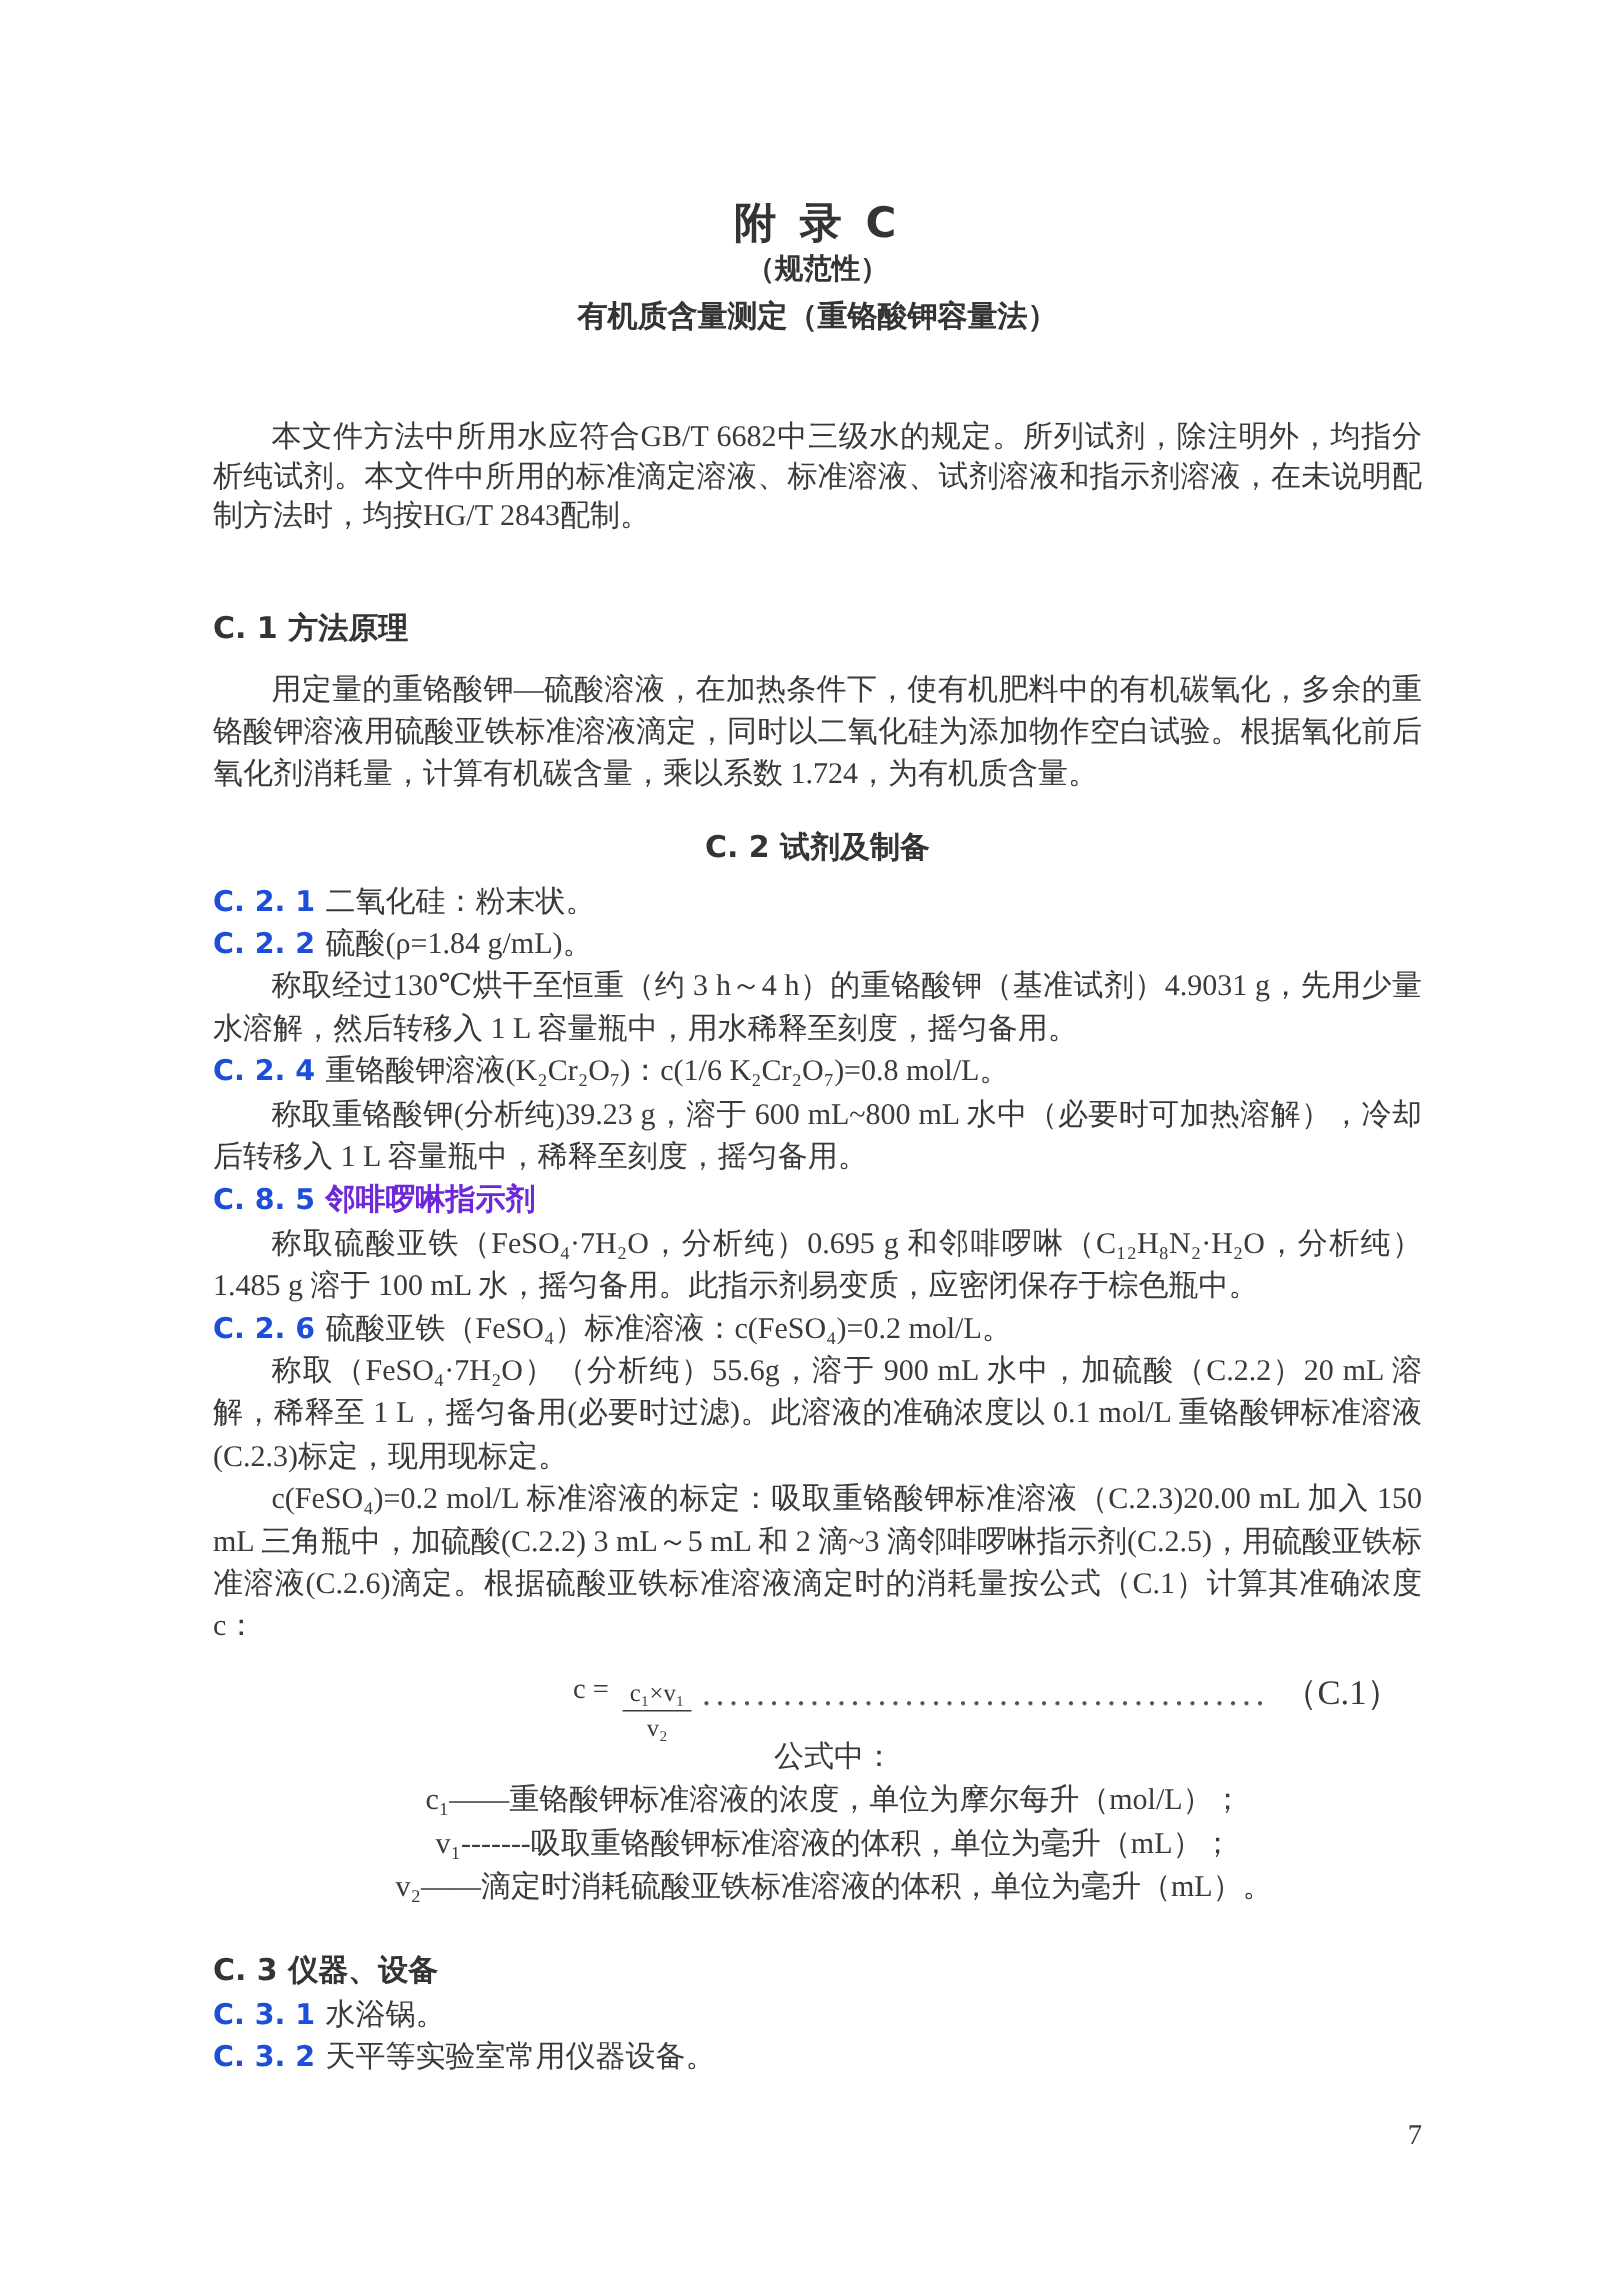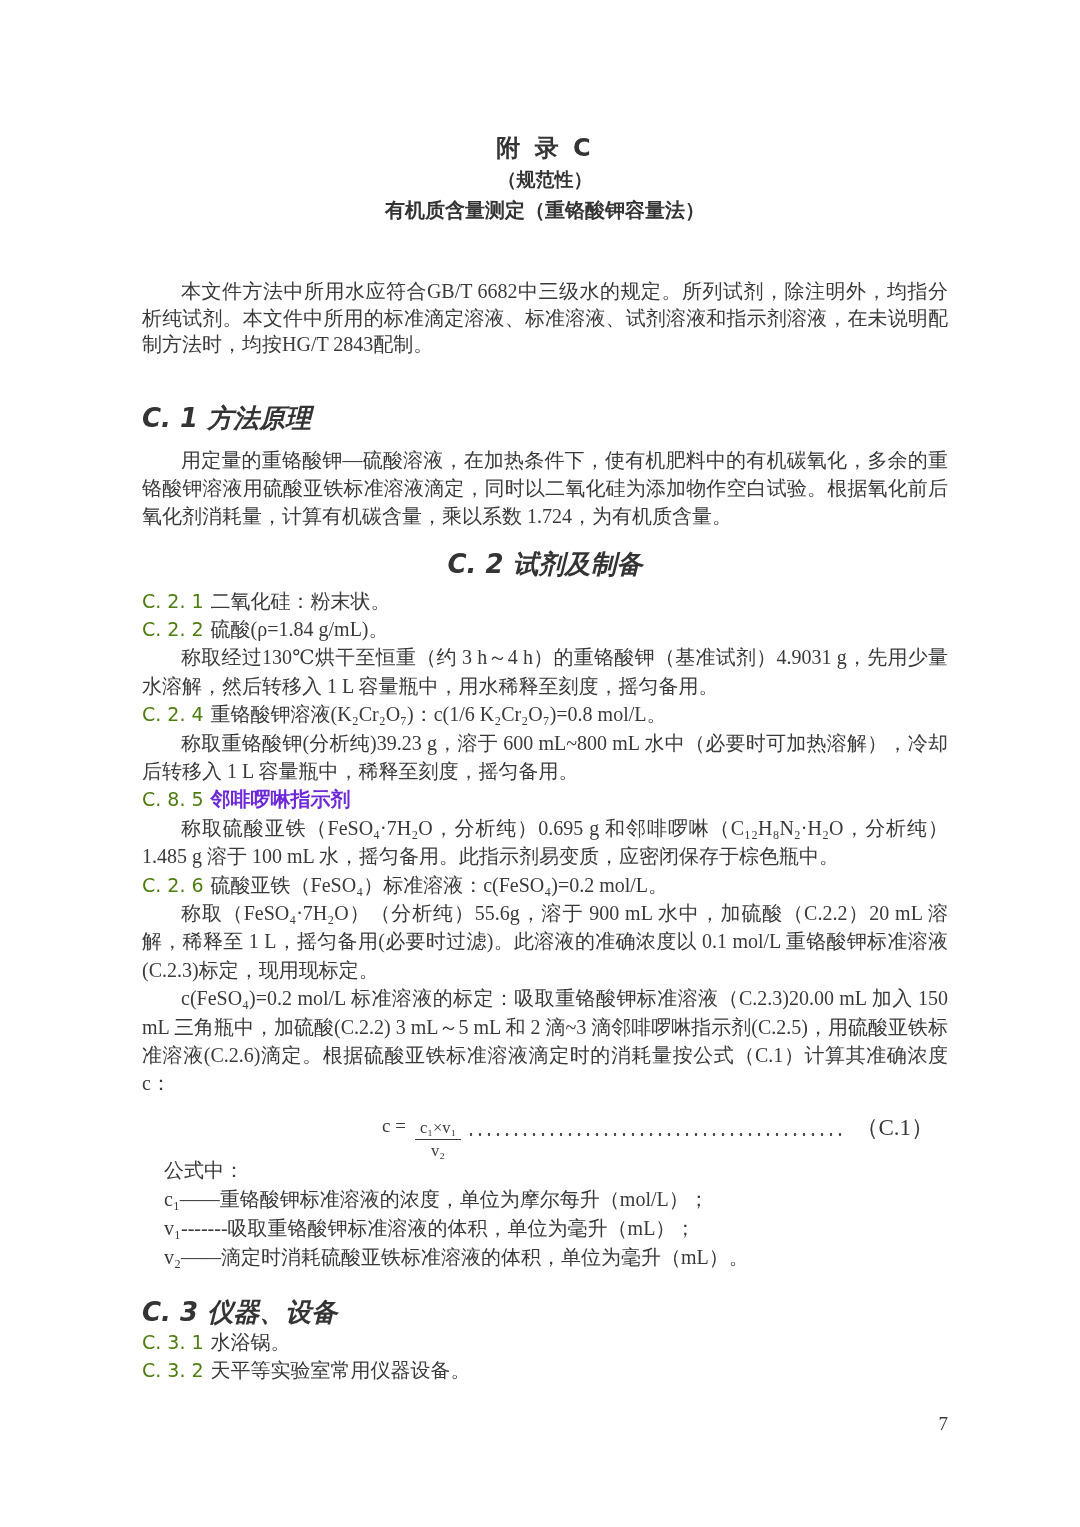--- a/index.html
+++ b/index.html
@@ -22,52 +22,51 @@
     width: 806px;
     padding-top: 133px;
     font-size: 20px;
   }
   .heading-font {
     font-family: "DejaVu Sans", "Liberation Sans", sans-serif;
     font-weight: bold;
     color: #343434;
   }
   .title-line { text-align: center; line-height: 31px; }
-  .title-appendix { font-size: 24px; letter-spacing: 3px; }
+  .title-appendix { font-size: 28px; letter-spacing: 3px; }
   .title-normative { font-size: 19px; }
   .title-subject { font-size: 20px; }
 
   .intro {
     margin-top: 52px;
     line-height: 26.5px;
     text-align: justify;
     text-indent: 39px;
   }
 
   .sec-heading {
-    font-size: 26px;
+    font-size: 20px;
     line-height: 28px;
-    font-style: italic;
   }
   .c1-heading { margin-top: 46px; }
   .c1-para {
     margin-top: 14px;
     line-height: 28px;
     text-align: justify;
     text-indent: 39px;
   }
   .c2-heading { margin-top: 20px; text-align: center; }
   .c2-block { margin-top: 9px; line-height: 28.4px; }
 
   .clause-line { line-height: 28.4px; }
   .clause-num {
     font-family: "DejaVu Sans", "Liberation Sans", sans-serif;
-    font-weight: normal;
+    font-weight: bold;
     font-size: 19px;
-    color: #4d7c0f;
+    color: #1d4ed8;
     margin-right: 7px;
   }
   .clause-title-bold {
     font-family: "DejaVu Sans", "Liberation Sans", sans-serif;
     font-weight: bold;
     color: #6d28d9;
   }
   .para {
     text-align: justify;
     text-indent: 39px;
@@ -99,21 +98,21 @@
     height: 3px;
     margin: 0 10px 0 8px;
     transform: translateY(9px);
     background-image: radial-gradient(circle at 2px 1.5px, #4c4c4c 1.1px, rgba(0,0,0,0) 1.6px);
     background-size: 9px 3px;
     background-repeat: repeat-x;
   }
   .formula-label { font-size: 23px; transform: translateY(2px); }
 
   .notes { margin-top: 6px; padding-left: 22px; line-height: 29px; }
-  .note-line { line-height: 29px; }
+  .note-line { line-height: 29px; text-align: center; }
 
   .c3-heading { margin-top: 26px; }
   .c3-block { line-height: 28px; margin-top: 2px; }
 
   .page-number {
     position: absolute;
     top: 1410px;
     left: 0;
     width: 948px;
     text-align: right;

